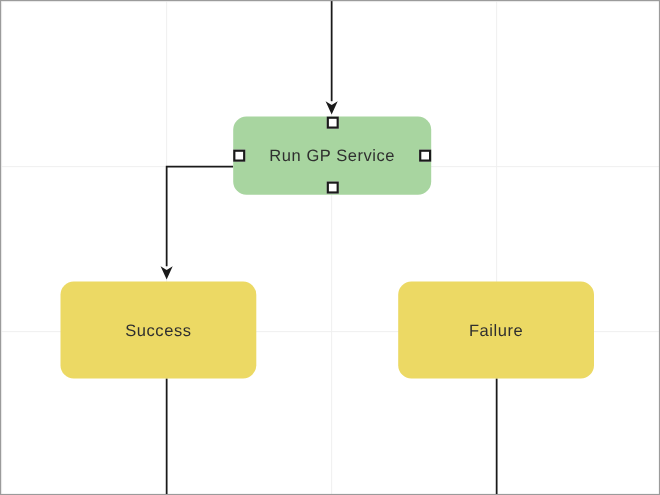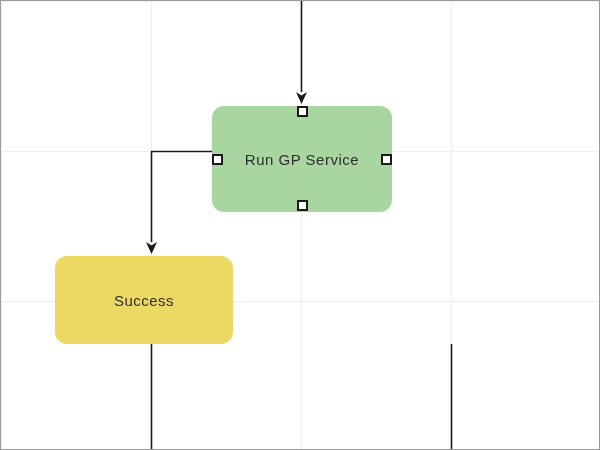--- a/index.html
+++ b/index.html
@@ -42,21 +42,21 @@
     display: flex;
     align-items: center;
     justify-content: center;
     font-size: 15px;
     letter-spacing: 0.5px;
     color: var(--text, #2f2f2f);
     cursor: default;
   }
   .node-green {
     left: 211px; top: 105px;
-    width: 180px; height: 106px;
+    width: 180px; height: 71px;
     background: var(--node-green, #a8d5a0);
     align-items: center;
   }
   .node-success {
     left: 54px; top: 255px;
     width: 178px; height: 88px;
     background: var(--node-yellow, #ecd964);
   }
   .node-failure {
     left: 361px; top: 255px;
@@ -106,14 +106,17 @@
     <span class="handle handle-top"></span>
     <span class="handle handle-left"></span>
     <span class="handle handle-right"></span>
     <span class="handle handle-bottom"></span>
   </div>
 
   <div class="node node-success">
     <span>Success</span>
   </div>
 
+  <div class="node node-failure">
+    <span>Failure</span>
+  </div>
 
 </div>
 
 </body></html>

